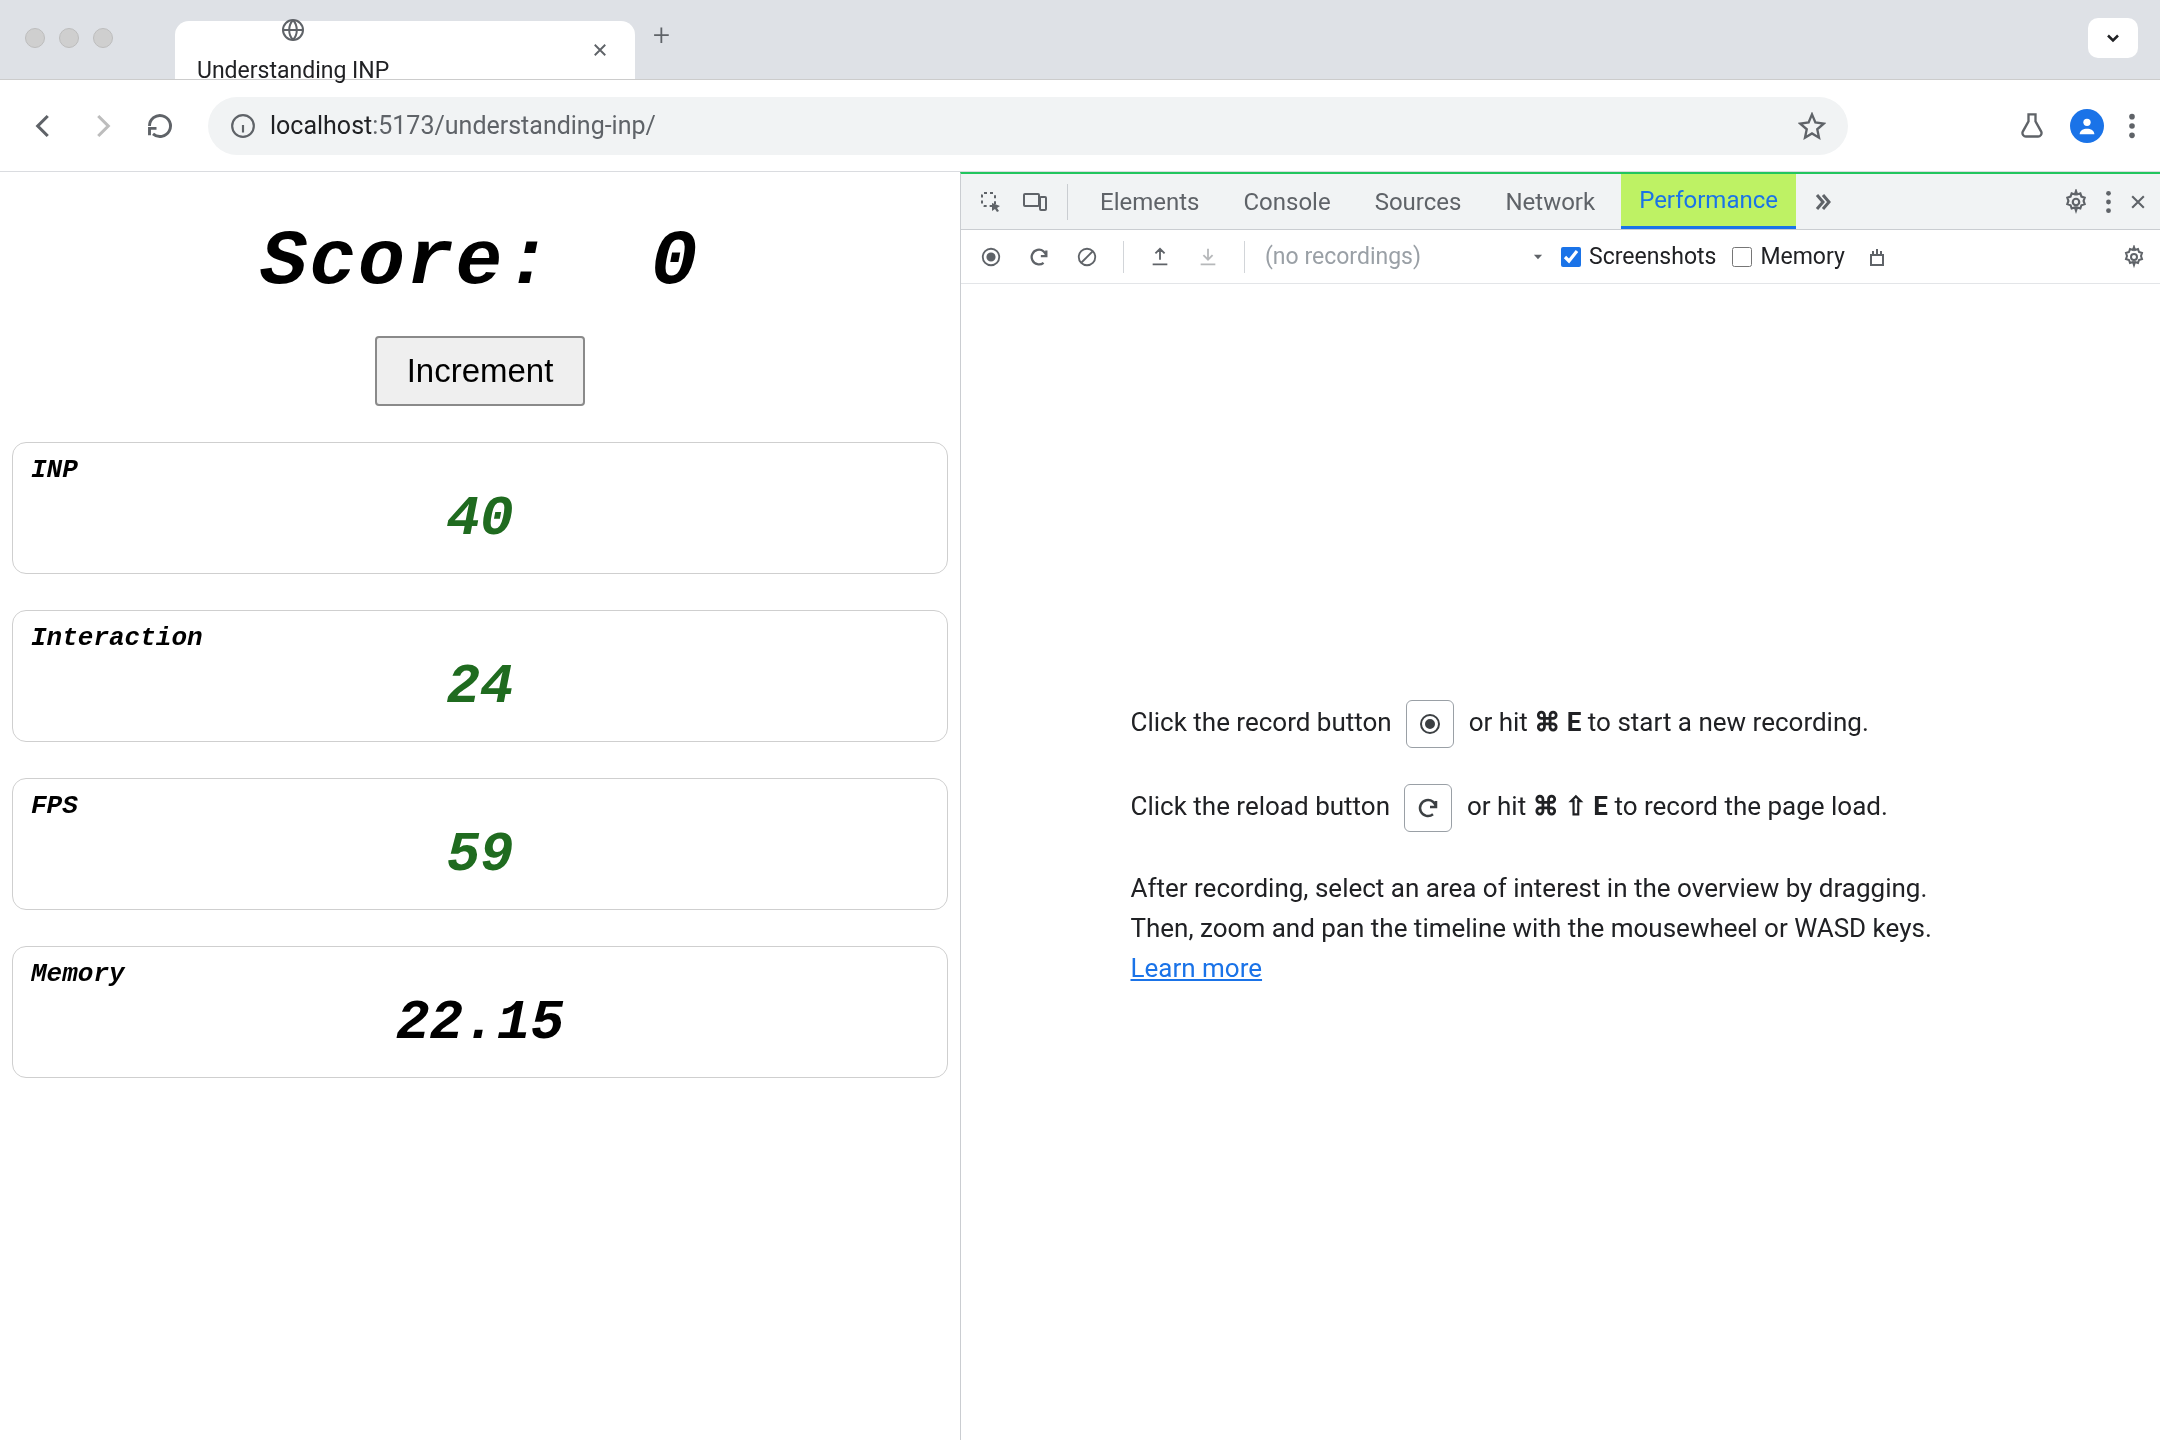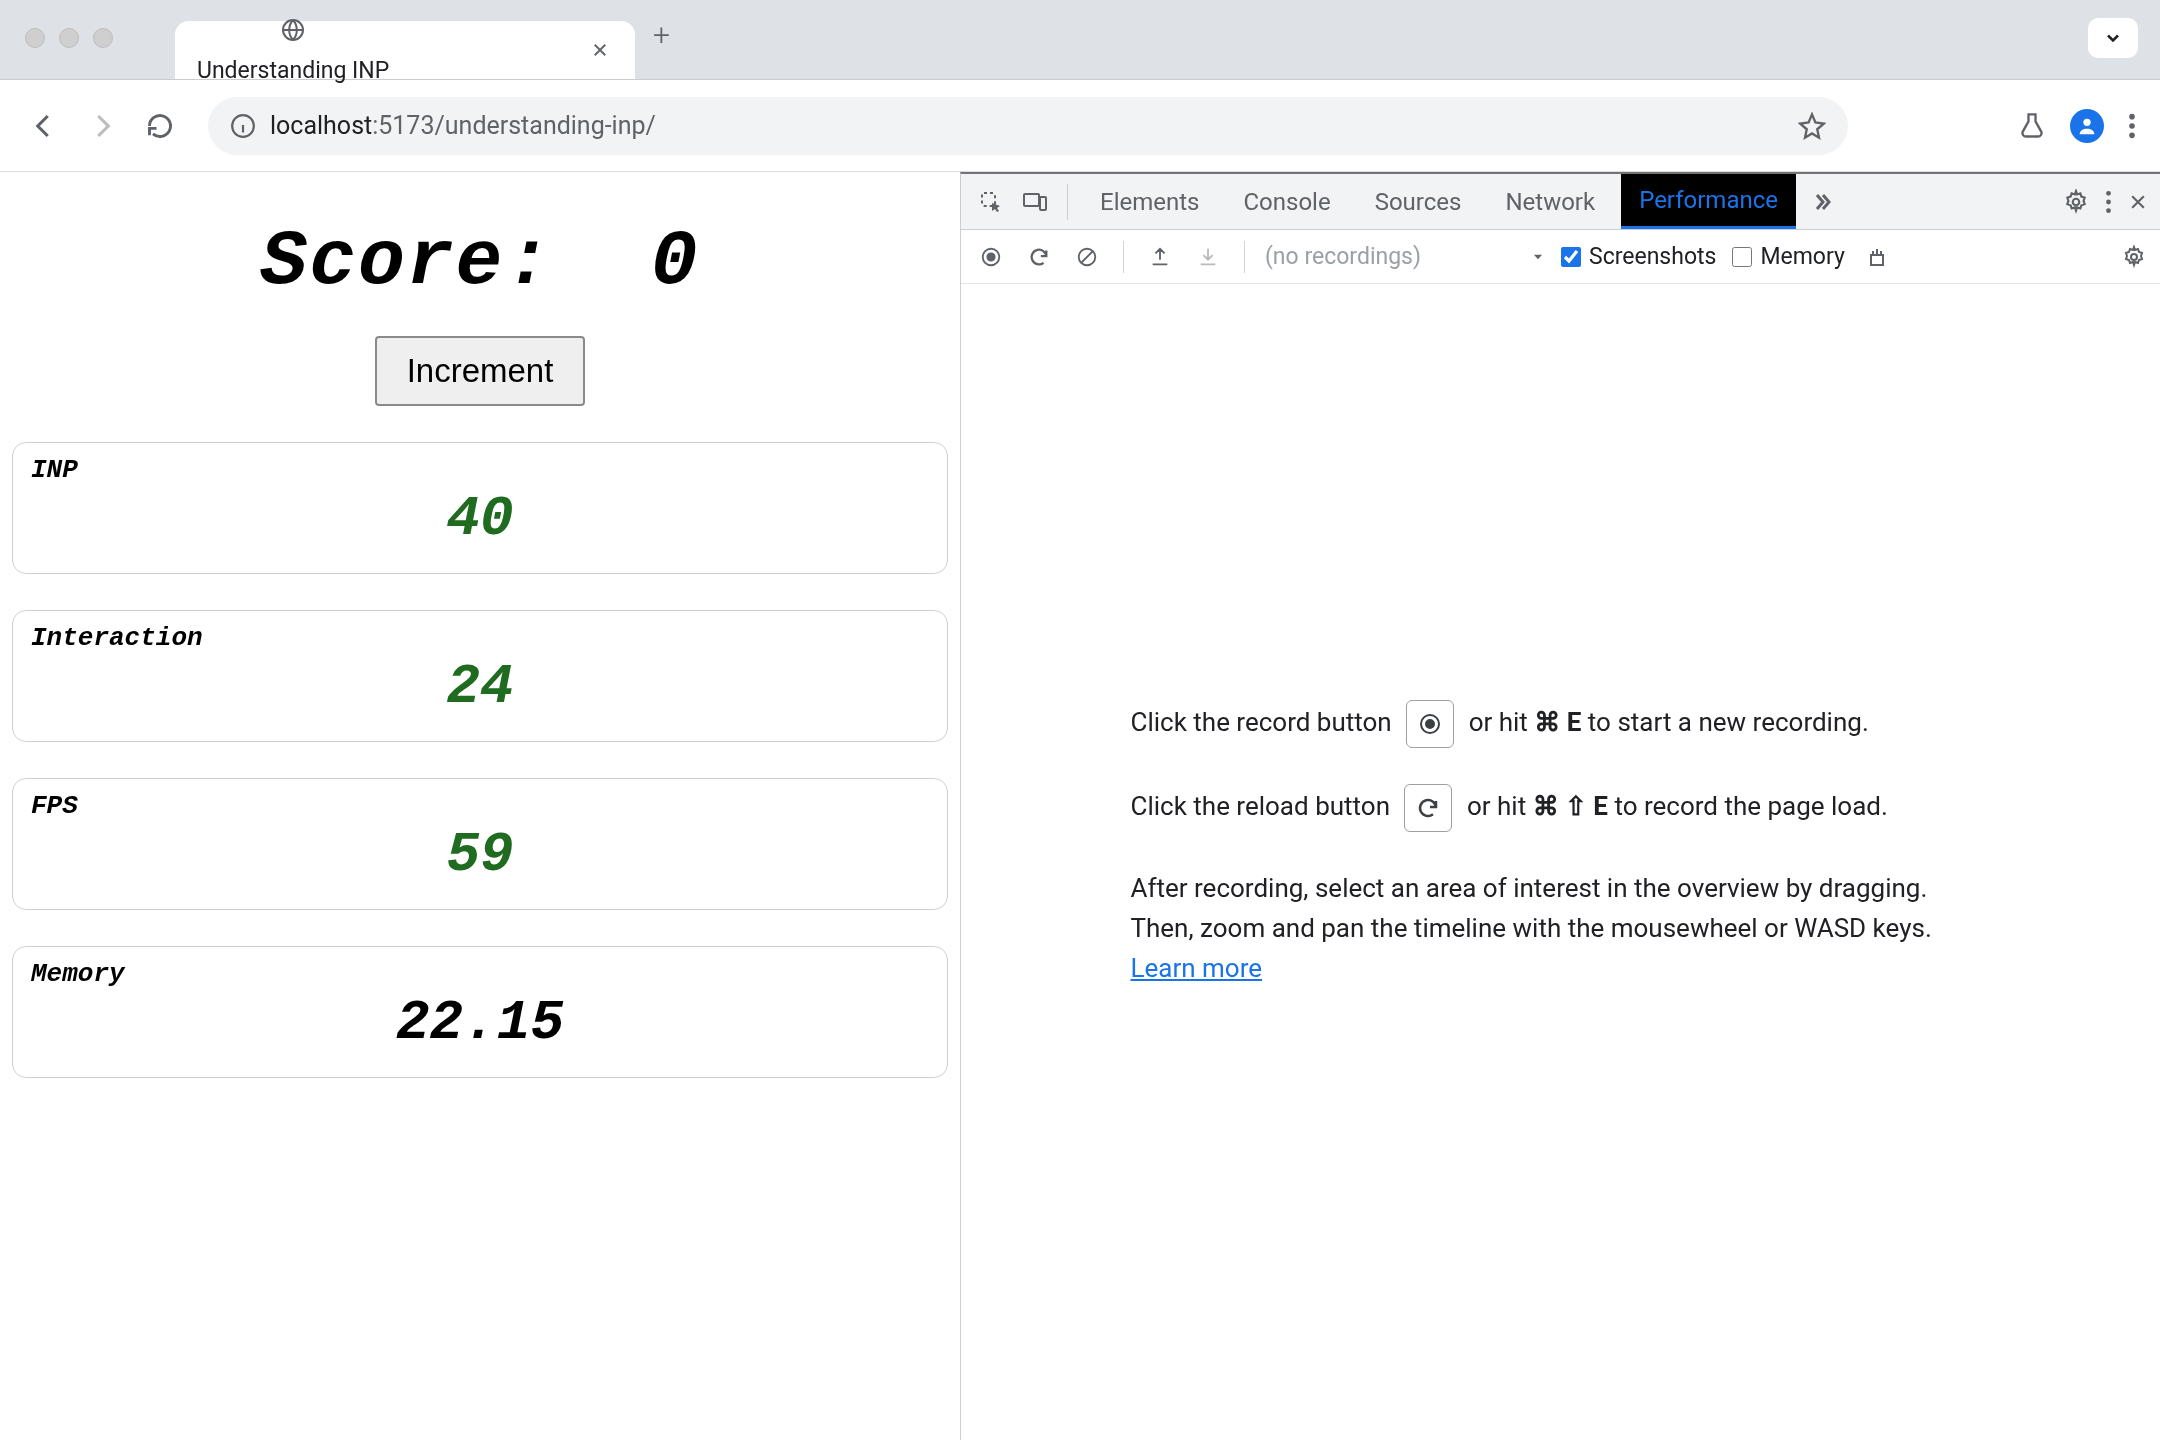--- a/index.html
+++ b/index.html
@@ -151,21 +151,21 @@
       font-style: italic;
       font-size: 56px;
       text-align: center;
       margin-top: 2px;
     }
     .metric-green { color: #1f6b1f; }
     
     .devtools {
       flex:1;
       border-left: 1px solid #cacdd1;
-      border-top: 2px solid #737373;
+      border-top: 2px solid #22c55e;
       display:flex;
       flex-direction:column;
       background:#fff;
     }
     .dt-tabs {
       display:flex;
       align-items:center;
       height: 56px;
       border-bottom: 1px solid #cacdd1;
       padding: 0 12px;
@@ -178,21 +178,21 @@
     .dt-tab {
       padding: 0 18px;
       height: 100%;
       display:flex; align-items:center;
       font-size: 24px;
       cursor:pointer;
     }
     .dt-tab.active {
       color:#1a73e8;
       border-bottom: 3px solid #1a73e8;
-      background:#000000;
+      background:#bef264;
     }
     .dt-tabs-right { margin-left:auto; display:flex; gap:16px; align-items:center;}
     .dt-toolbar {
       display:flex;
       align-items:center;
       height: 54px;
       border-bottom: 1px solid #e3e5e8;
       padding: 0 14px;
       gap: 16px;
       color:#5f6368;

